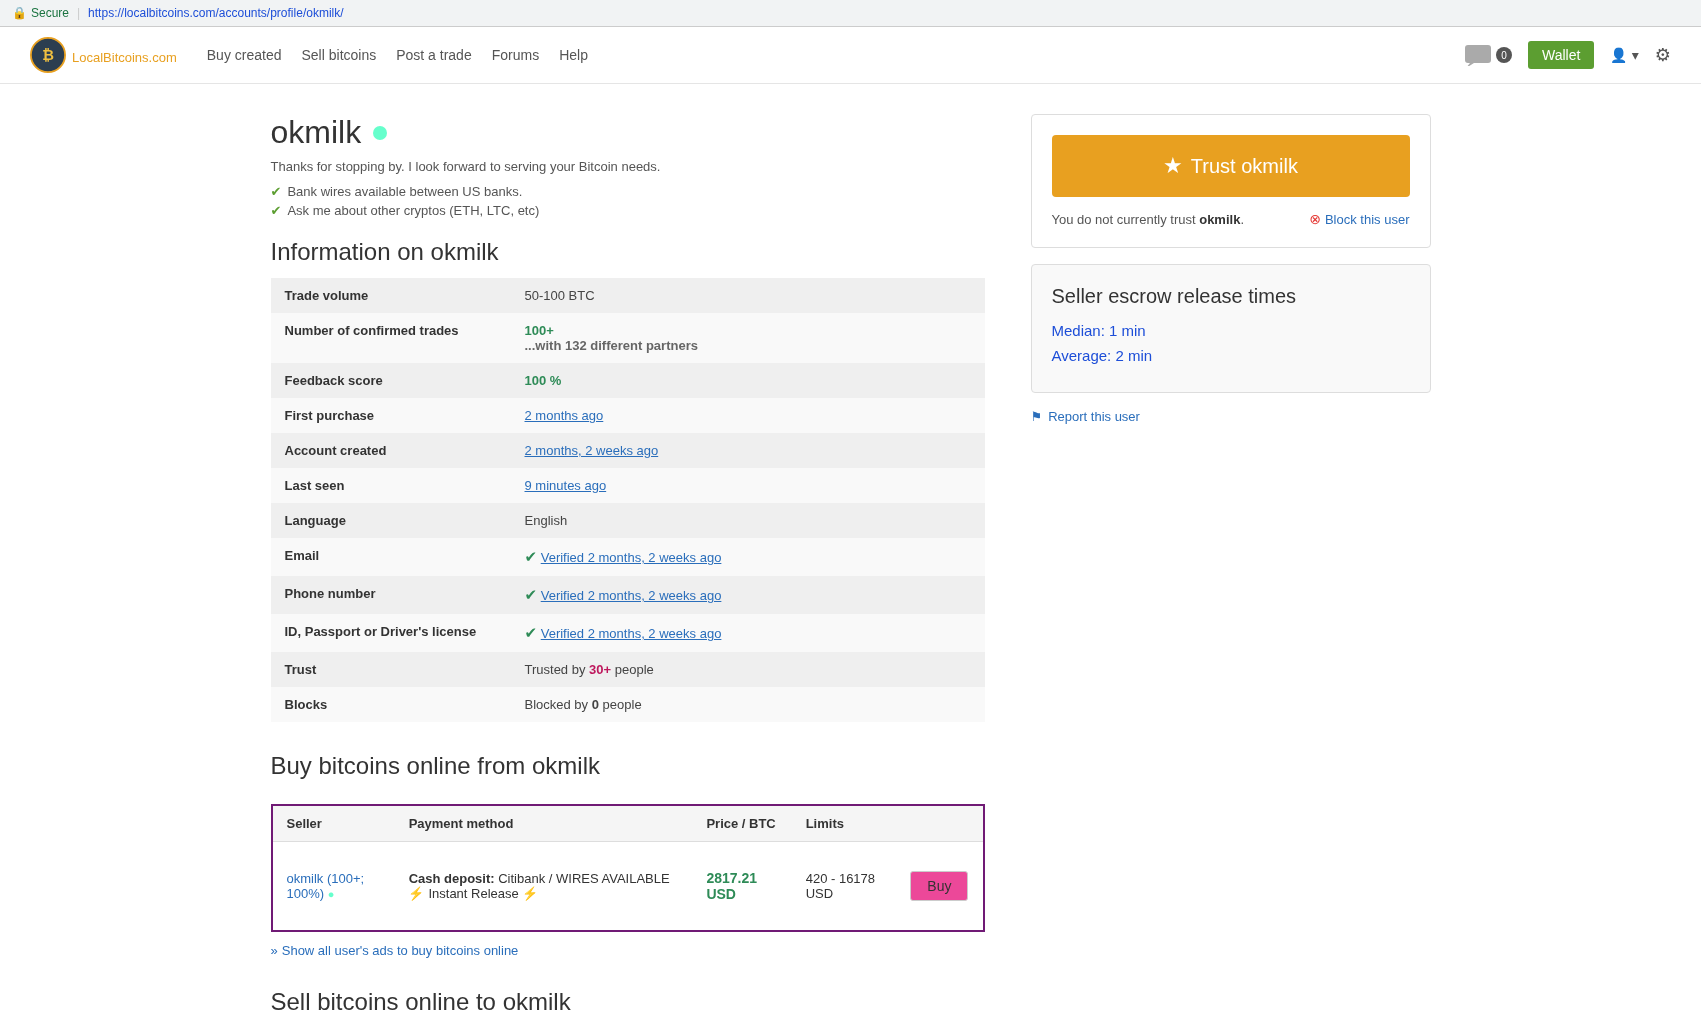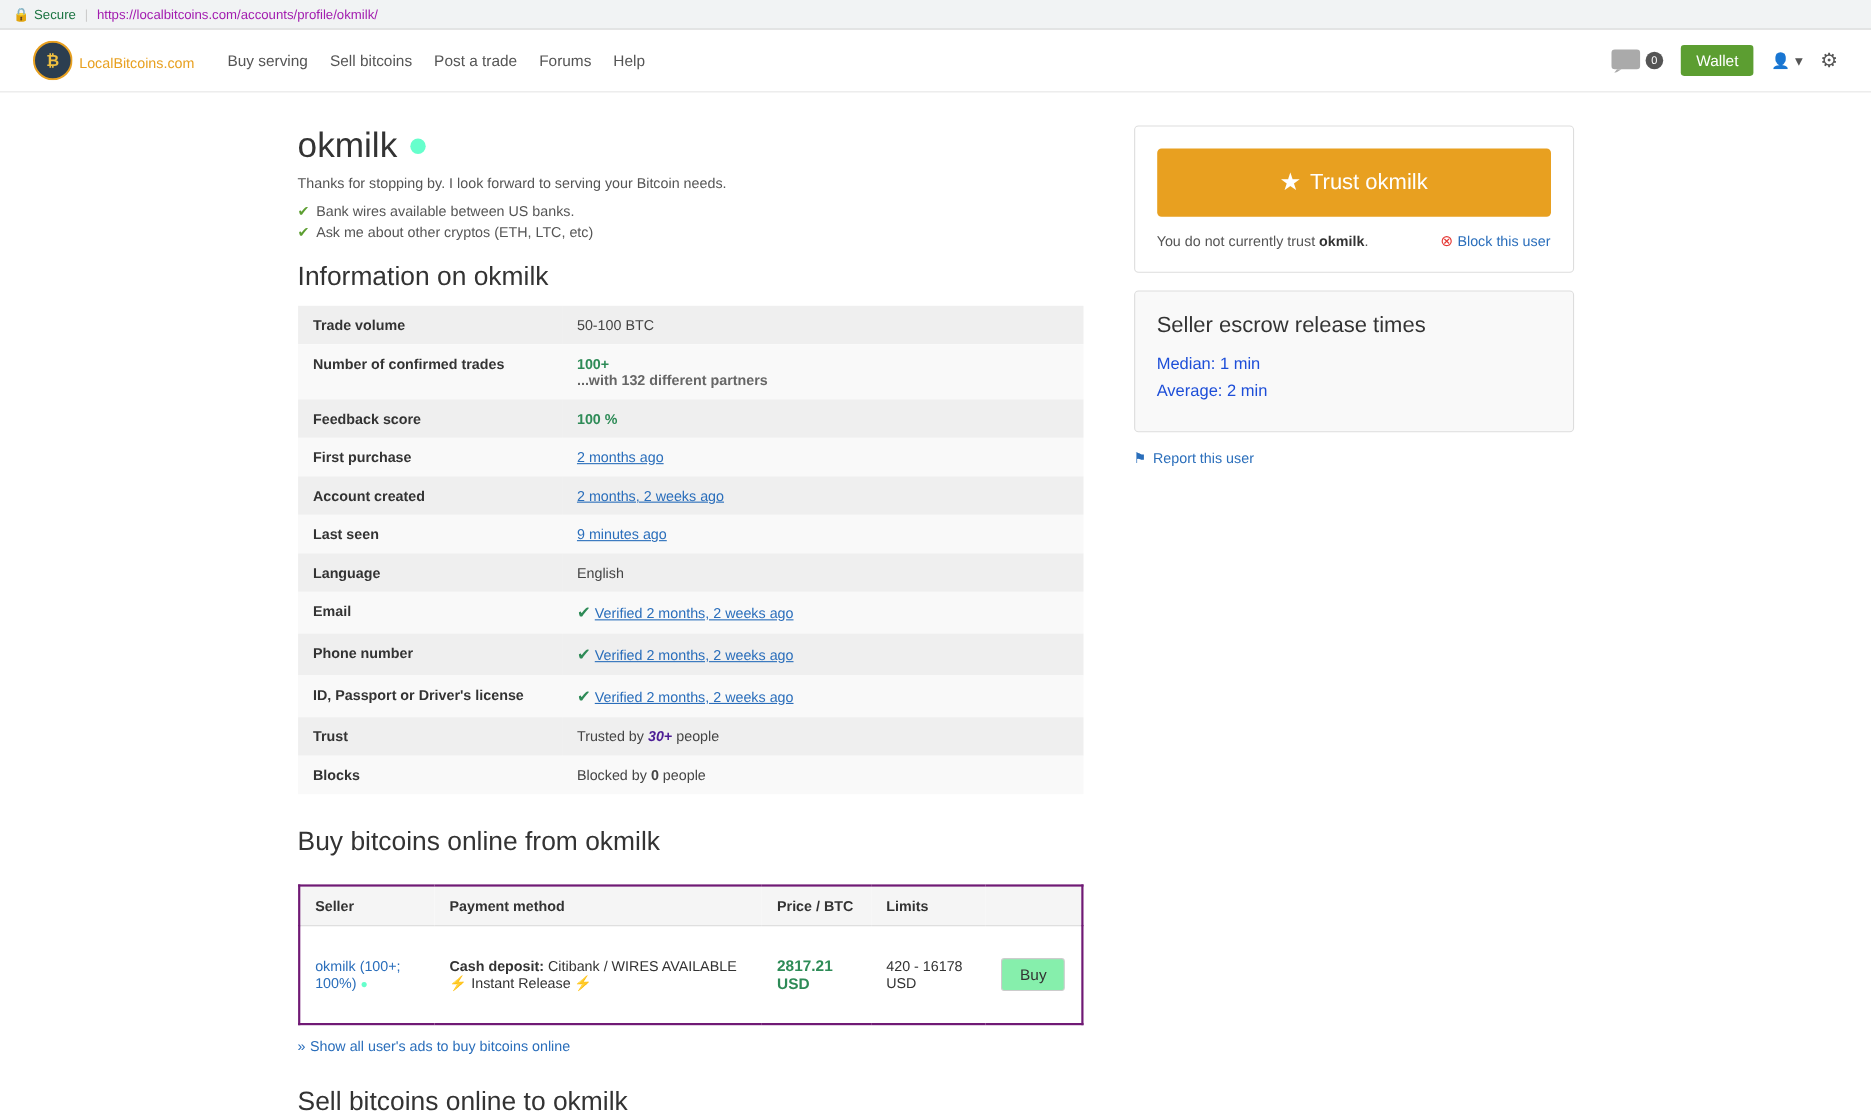--- a/index.html
+++ b/index.html
@@ -17,21 +17,21 @@
       color: #333;
     }
     .secure-badge {
       display: flex;
       align-items: center;
       gap: 4px;
       color: #1a7340;
       font-size: 12px;
     }
     .url-bar {
-      color: #a21caf;
+      color: #1d4ed8;
     }
 
     
     .navbar {
       display: flex;
       align-items: center;
       padding: 10px 30px;
       border-bottom: 1px solid #e5e5e5;
       background: #fff;
     }
@@ -180,21 +180,21 @@
     .info-table td:first-child {
       font-weight: bold;
       width: 240px;
       color: #333;
     }
     .info-table td:last-child { color: #444; }
     .green-text { color: #2e8b57; font-weight: bold; }
     .partner-text { color: #666; font-weight: bold; }
     .link-text { color: #2a6ebb; text-decoration: underline; cursor: pointer; }
     .verified-check { color: #2e8b57; font-size: 15px; }
-    .trusted-plus { color: #4c1d95; font-weight: bold; font-style: italic; }
+    .trusted-plus { color: #be185d; font-weight: bold; }
 
     
     .trade-section h2 {
       font-size: 24px;
       font-weight: normal;
       margin-bottom: 24px;
       color: #333;
     }
     .trade-table {
       width: 100%;
@@ -213,21 +213,21 @@
     .trade-table td {
       padding: 28px 14px;
       font-size: 13px;
       vertical-align: middle;
     }
     .trade-table tr:not(:last-child) td { border-bottom: 1px solid #eee; }
     .seller-link { color: #2a6ebb; text-decoration: none; }
     .seller-online { color: #6fc; font-size: 11px; }
     .price-usd { color: #2e8b57; font-weight: bold; font-size: 14px; }
     .buy-btn {
-      background: #86efac;
+      background: #ec4899;
       border: 1px solid #ccc;
       padding: 6px 16px;
       border-radius: 3px;
       cursor: pointer;
       font-size: 14px;
       color: #333;
     }
     .show-all-link {
       color: #2a6ebb;
       font-size: 13px;
@@ -340,21 +340,21 @@
 
     <svg class="brand-logo" viewBox="0 0 40 40" xmlns="http://www.w3.org/2000/svg">
       <circle cx="20" cy="20" r="19" fill="#2c3e50" stroke="#e8a020" stroke-width="2"></circle>
       <text x="20" y="26" text-anchor="middle" fill="#f0c040" font-size="16" font-weight="bold">₿</text>
     </svg>
     <span class="brand-name">
       <span>LocalBitcoins</span><span style="color:#e8a020; font-size:13px;">.com</span>
     </span>
   </div>
   <div class="nav-links">
-    <a href="#">Buy serving</a>
+    <a href="#">Buy created</a>
     <a href="#">Sell bitcoins</a>
     <a href="#">Post a trade</a>
     <a href="#">Forums</a>
     <a href="#">Help</a>
   </div>
   <div class="nav-right">
     <div class="chat-icon-wrap">
       <svg width="28" height="22" viewBox="0 0 28 22">
         <rect x="1" y="1" width="26" height="18" rx="3" fill="#aaa"></rect>
         <polygon points="6,19 2,24 10,19" fill="#aaa"></polygon>

